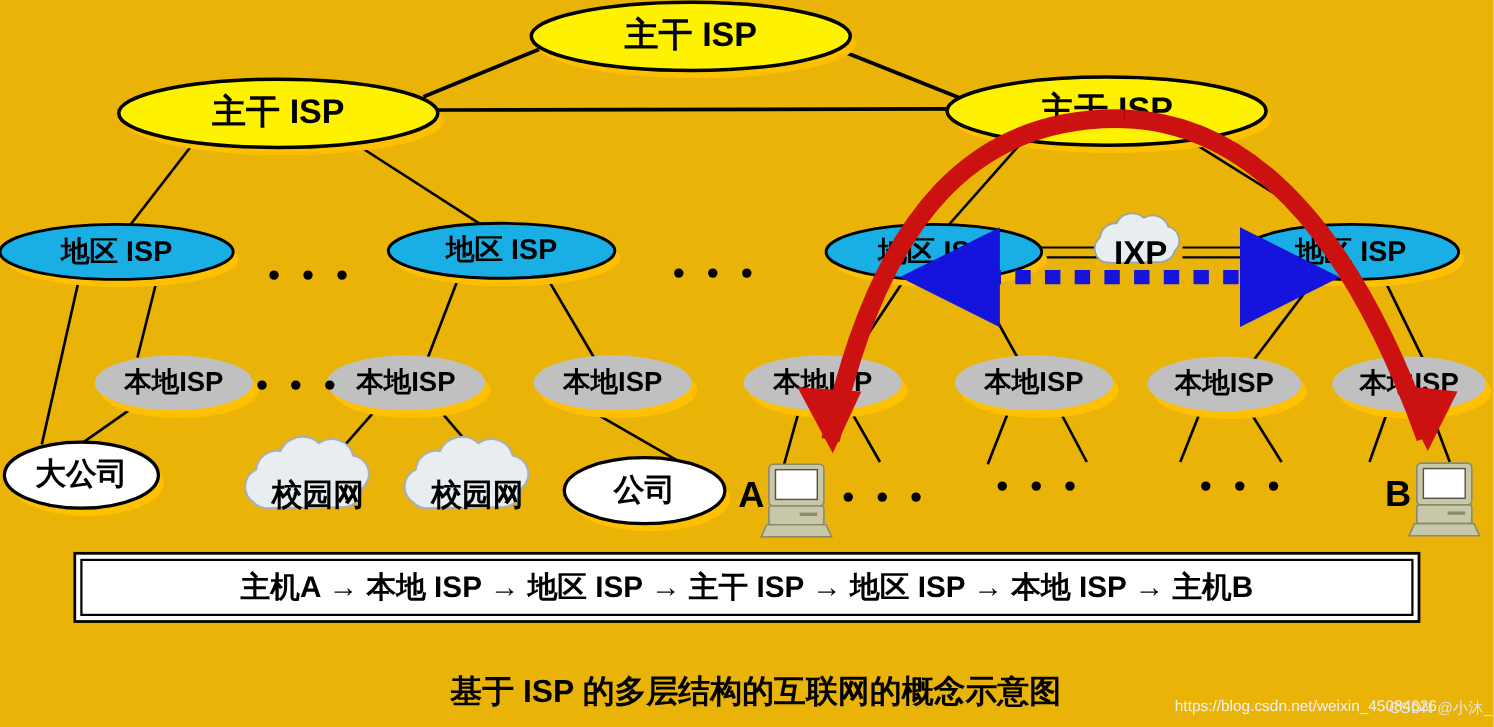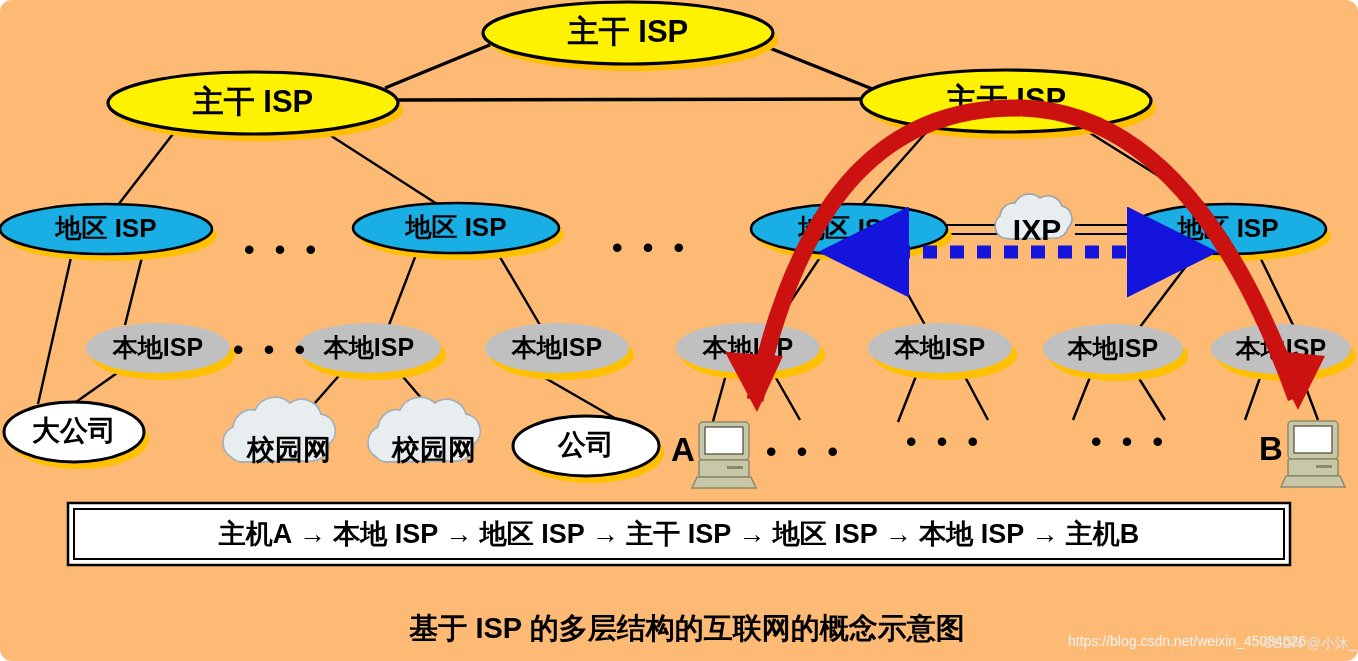--- a/index.html
+++ b/index.html
@@ -7,23 +7,22 @@
     padding: 0;
     background: #ffffff;
   }
   body {
     font-family: "Liberation Sans", "DejaVu Sans", sans-serif;
   }
   #canvas {
     position: relative;
     width: 1358px;
     height: 661px;
-    background: #fdba74;
+    background: #eab308;
     overflow: hidden;
-    border-radius: 12px;
   }
   #diagram-svg {
     position: absolute;
     left: 0;
     top: 0;
     width: 1358px;
     height: 661px;
   }
   .node-label {
     font-weight: bold;

